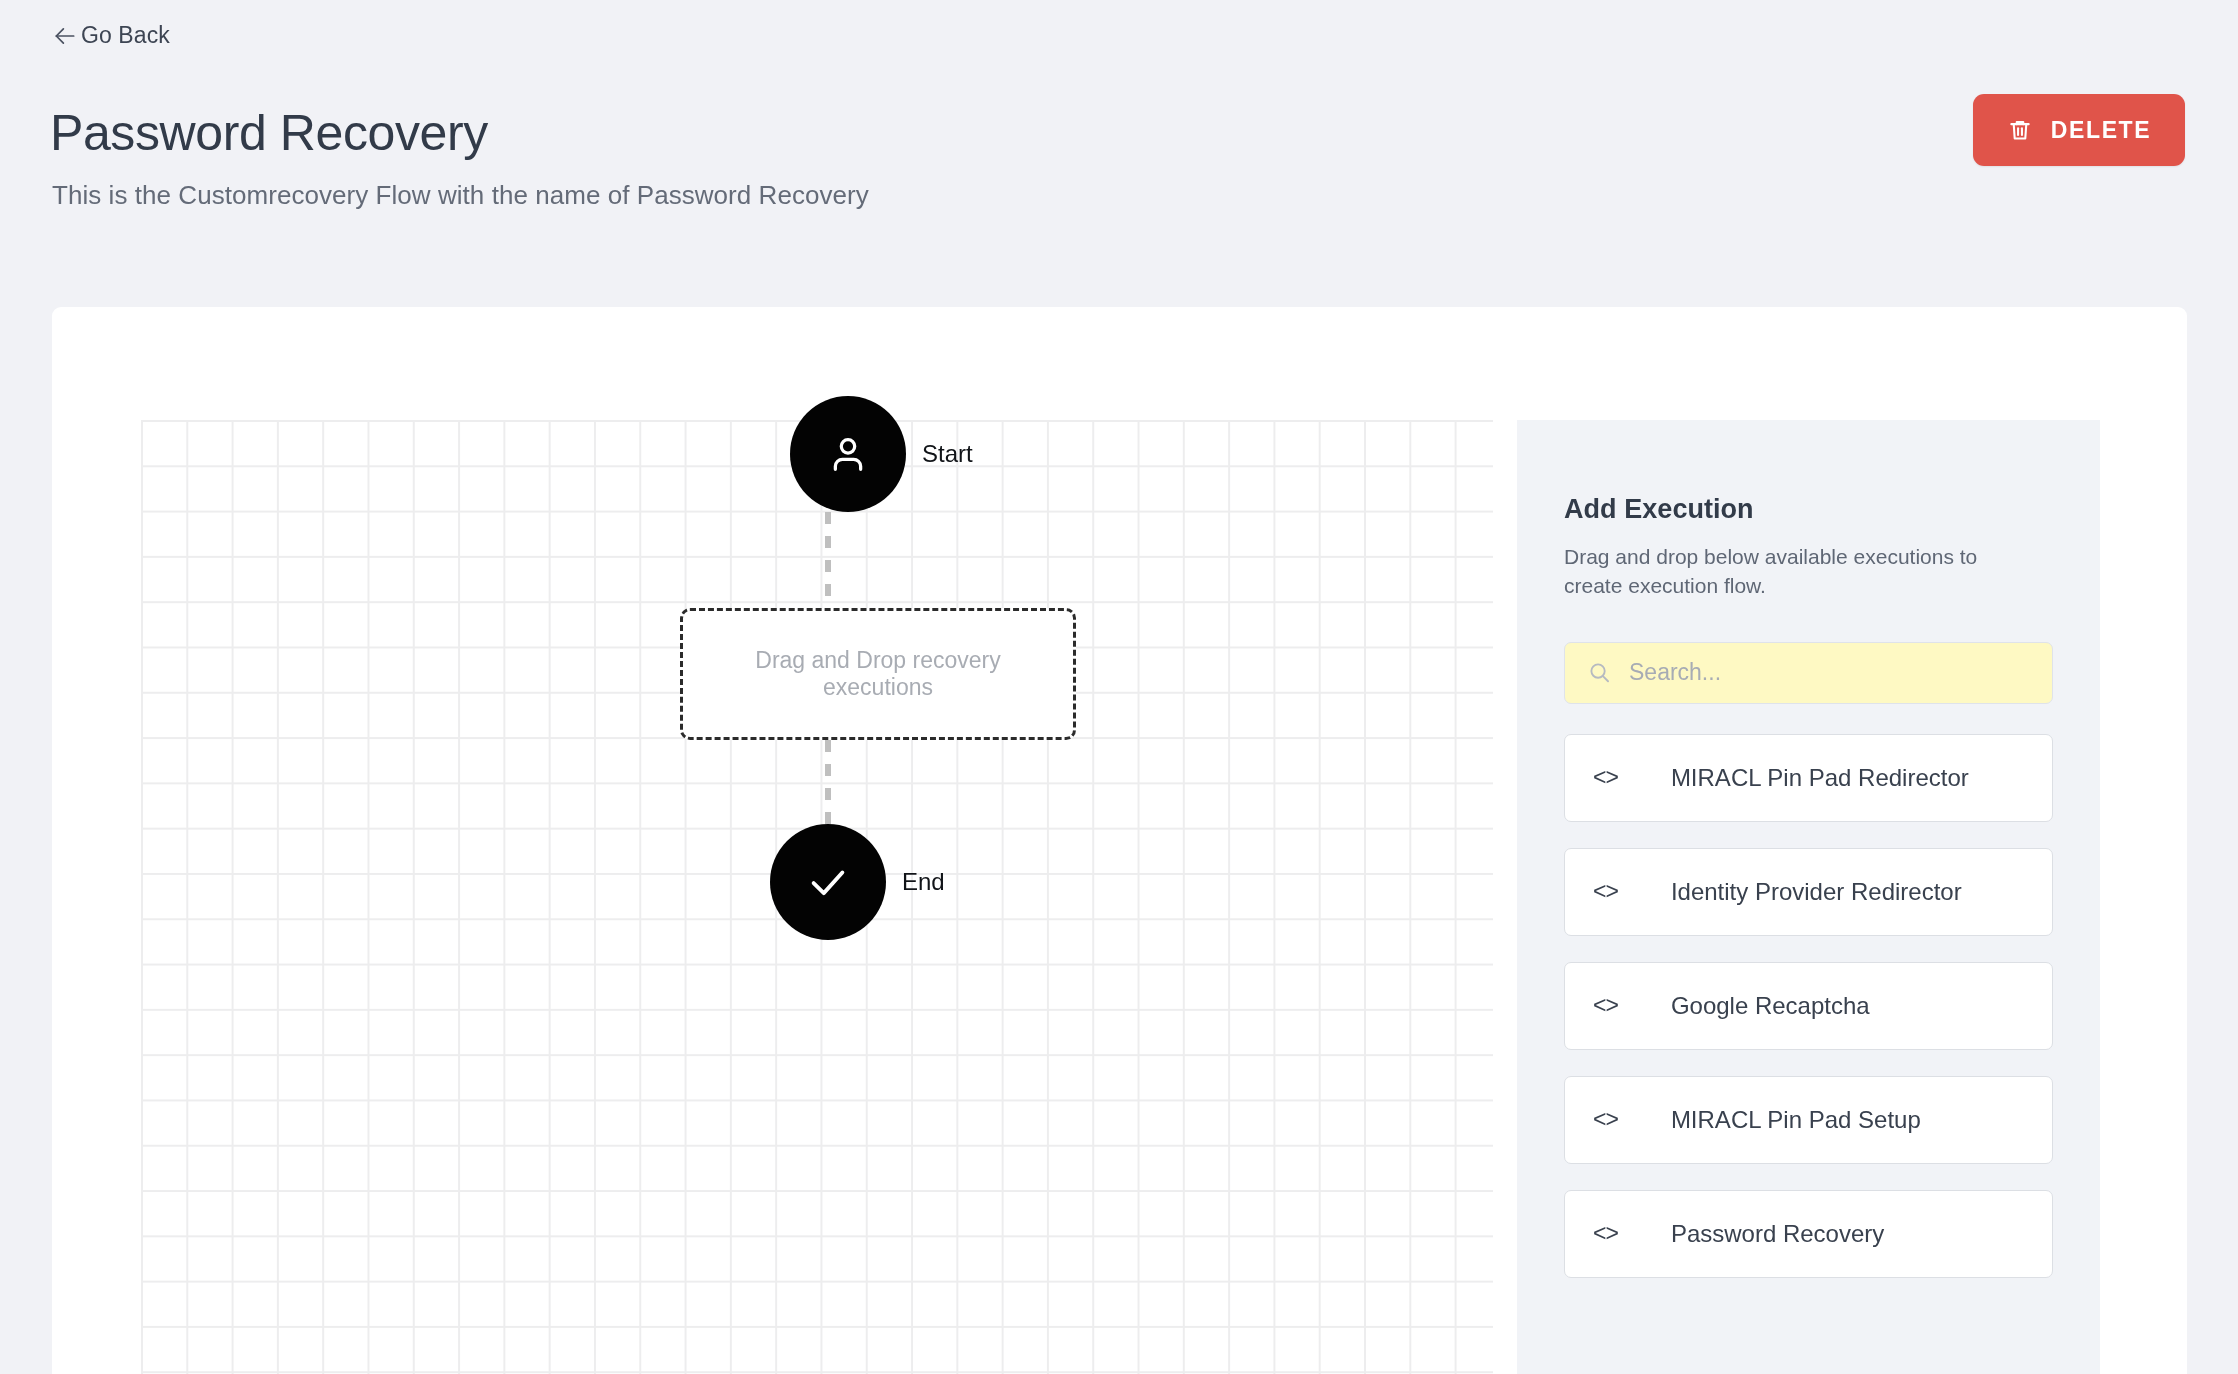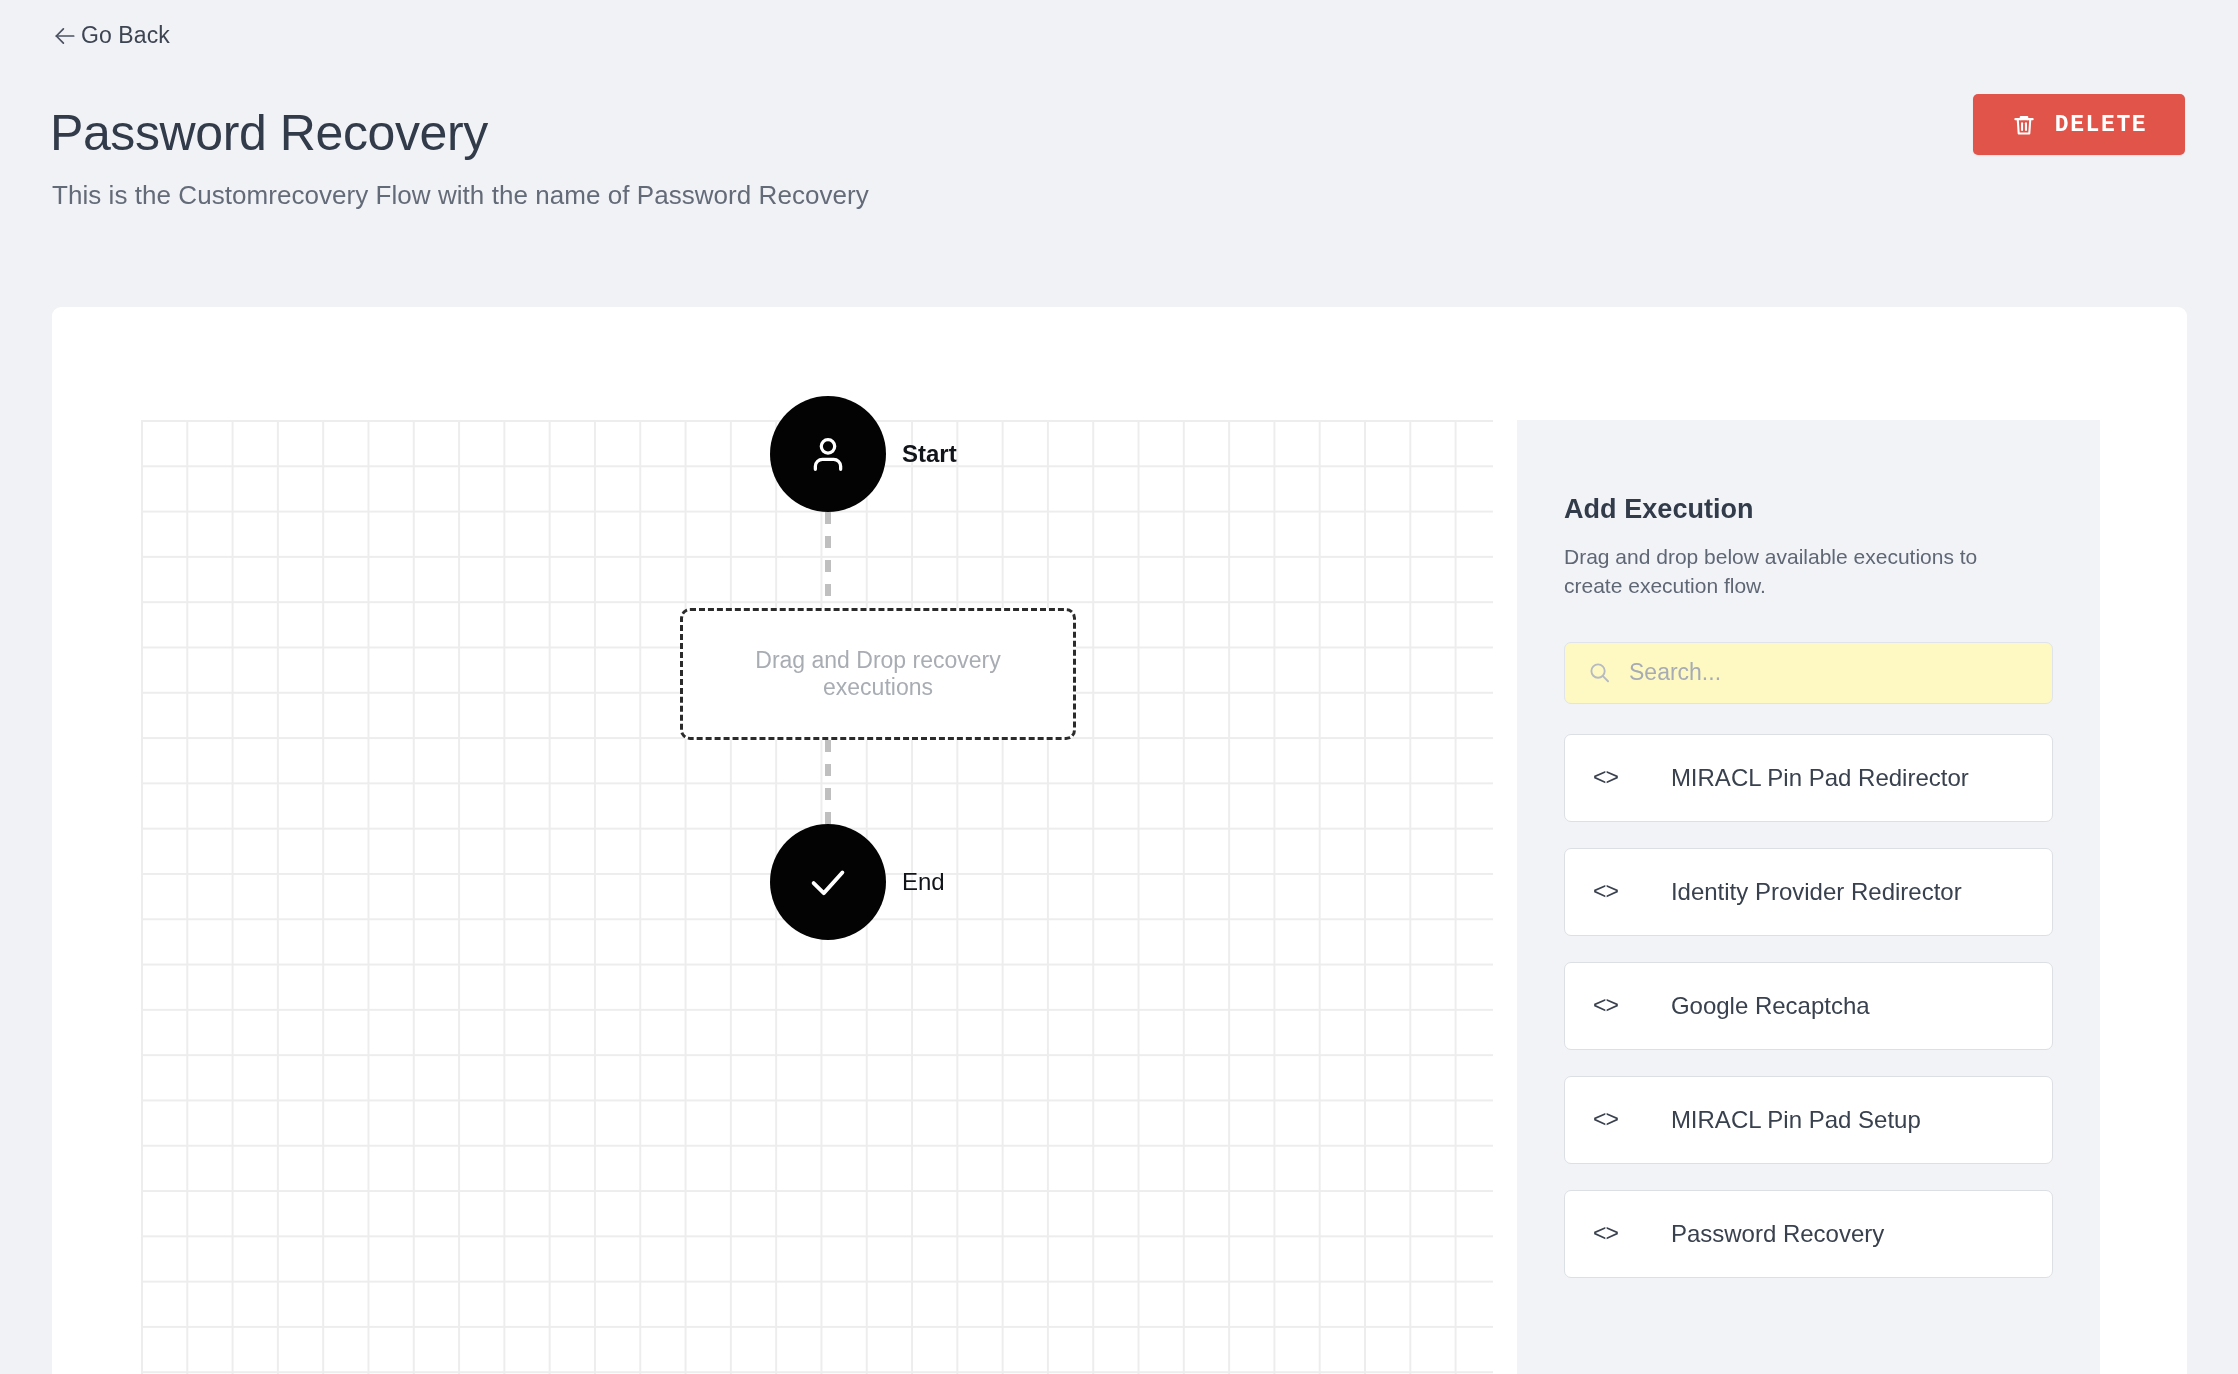--- a/index.html
+++ b/index.html
@@ -62,34 +62,33 @@
     top: 180px;
     font-size: 26px;
     color: #646b78;
     letter-spacing: .05px;
   }
 
   #delete-button {
     position: absolute;
     right: 53px;
     top: 94px;
-    height: 61px;
+    height: 72px;
     min-width: 212px;
     background: #e0544a;
     border: none;
-    border-radius: 5px;
+    border-radius: 11px;
     color: #ffffff;
     display: flex;
     align-items: center;
     justify-content: center;
     gap: 18px;
     cursor: pointer;
     padding: 0 28px;
     box-shadow: 0 1px 2px rgba(0,0,0,.07);
-    font-family: Liberation Mono, monospace;
   }
   #delete-button .trash {
     width: 26px;
     height: 26px;
     display: block;
   }
   #delete-button .txt {
     font-size: 23px;
     font-weight: 700;
     letter-spacing: 1.6px;
@@ -156,21 +155,21 @@
     justify-content: center;
     flex: none;
   }
   .node-circle svg { width: 46px; height: 46px; display: block; }
   .node-label {
     font-size: 24px;
     color: #111418;
     white-space: nowrap;
   }
 
-  #node-start { left: 629px; top: -24px; font-weight: bold; }
+  #node-start { left: 649px; top: -24px; }
   #node-end   { left: 629px; top: 404px; }
 
   
   #drop-zone {
     position: absolute;
     left: 539px;
     top: 188px;
     width: 396px;
     height: 132px;
     border: 3px dashed #2b2b2b;

